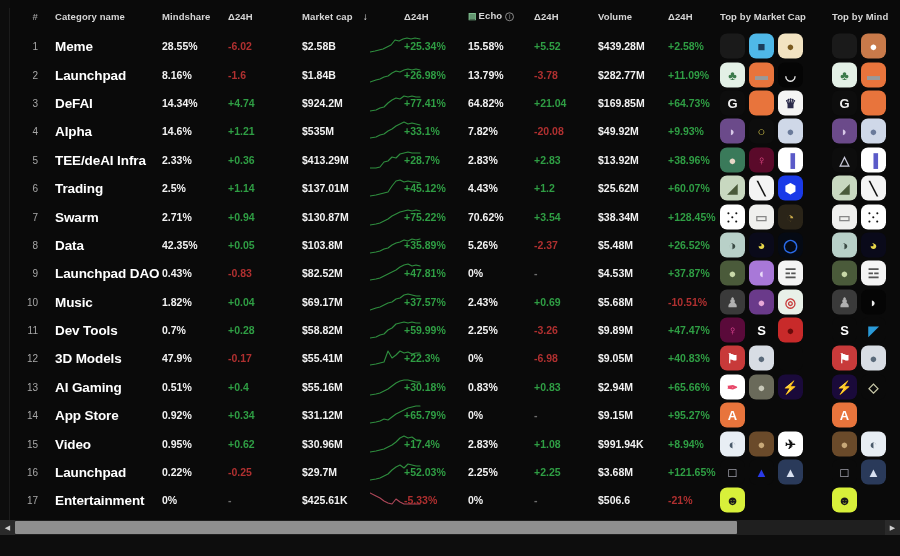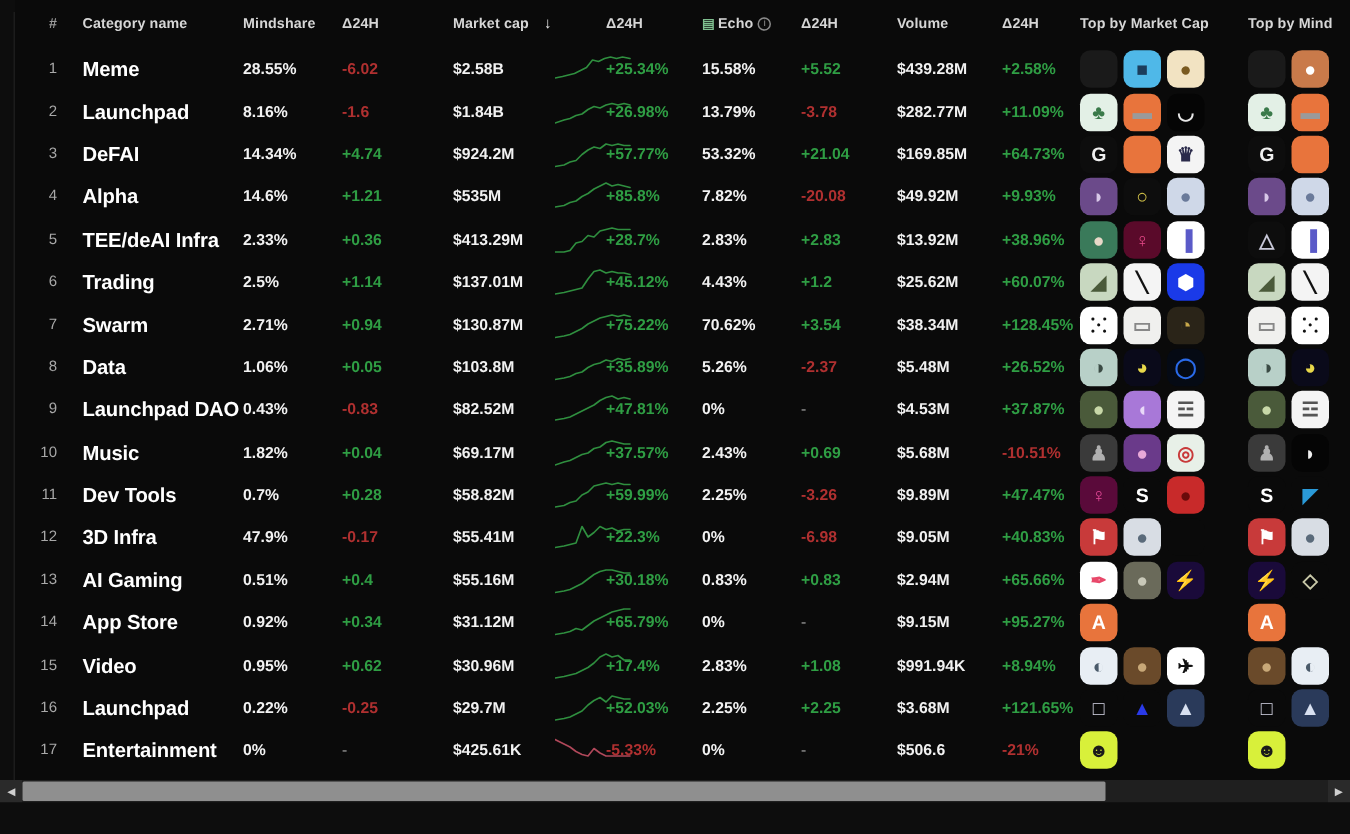--- a/index.html
+++ b/index.html
@@ -181,22 +181,22 @@
           <div class="c col-rank rank">3</div>
           <div class="c col-name name">DeFAI</div>
           <div class="c col-mind val">14.34%</div>
           <div class="c col-mind24 pct up">+4.74</div>
           <div class="c col-mcap val">$924.2M</div>
           <div class="c col-spark">
             <svg class="spark" width="52" height="24" viewBox="0 0 52 24">
               <path d="M0,20 L6,19 L10,17 L14,16 L18,12 L22,9 L26,7 L30,8 L34,5 L38,6 L42,5 L46,6 L50,6" fill="none" stroke="#2f8f3f" stroke-width="1.1" stroke-linejoin="round" stroke-linecap="round"></path>
             </svg>
           </div>
-          <div class="c col-mcap24 pct up">+57.77%</div>
-          <div class="c col-echo val">53.32%</div>
+          <div class="c col-mcap24 pct up">+77.41%</div>
+          <div class="c col-echo val">64.82%</div>
           <div class="c col-echo24 pct up">+21.04</div>
           <div class="c col-vol val">$169.85M</div>
           <div class="c col-vol24 pct up">+64.73%</div>
           <div class="c col-topmcap">
             <div class="icons">
               <div class="ic" style="background:#0d0d0d;color:#f0f0f0">G</div>
               <div class="ic ghost" style="background:#e8743c;color:#fff"></div>
               <div class="ic" style="background:#f4f4f4;color:#2a2a4a">♛</div>
             </div>
           </div>
@@ -211,21 +211,21 @@
           <div class="c col-rank rank">4</div>
           <div class="c col-name name">Alpha</div>
           <div class="c col-mind val">14.6%</div>
           <div class="c col-mind24 pct up">+1.21</div>
           <div class="c col-mcap val">$535M</div>
           <div class="c col-spark">
             <svg class="spark" width="52" height="24" viewBox="0 0 52 24">
               <path d="M0,19 L6,18 L10,16 L14,15 L18,12 L22,10 L26,7 L30,5 L34,3 L38,5 L42,4 L46,5 L50,6" fill="none" stroke="#2f8f3f" stroke-width="1.1" stroke-linejoin="round" stroke-linecap="round"></path>
             </svg>
           </div>
-          <div class="c col-mcap24 pct up">+85.8%</div>
+          <div class="c col-mcap24 pct up">+33.1%</div>
           <div class="c col-echo val">7.82%</div>
           <div class="c col-echo24 pct down">-20.08</div>
           <div class="c col-vol val">$49.92M</div>
           <div class="c col-vol24 pct up">+9.93%</div>
           <div class="c col-topmcap">
             <div class="icons">
               <div class="ic" style="background:#6b4a8a;color:#d8c8e8">◗</div>
               <div class="ic" style="background:#0d0d0d;color:#d8c84a">○</div>
               <div class="ic" style="background:#cfd8e8;color:#6a7a9a">●</div>
             </div>
@@ -323,21 +323,21 @@
           <div class="c col-topmind">
             <div class="icons">
               <div class="ic" style="background:#f0f0ee;color:#888">▭</div>
               <div class="ic" style="background:#ffffff;color:#111">⁙</div>
             </div>
           </div>
         </div>
         <div class="row">
           <div class="c col-rank rank">8</div>
           <div class="c col-name name">Data</div>
-          <div class="c col-mind val">1.06%</div>
+          <div class="c col-mind val">42.35%</div>
           <div class="c col-mind24 pct up">+0.05</div>
           <div class="c col-mcap val">$103.8M</div>
           <div class="c col-spark">
             <svg class="spark" width="52" height="24" viewBox="0 0 52 24">
               <path d="M0,20 L6,19 L10,18 L14,16 L18,15 L22,12 L26,10 L30,9 L34,7 L38,8 L42,6 L46,7 L50,6" fill="none" stroke="#2f8f3f" stroke-width="1.1" stroke-linejoin="round" stroke-linecap="round"></path>
             </svg>
           </div>
           <div class="c col-mcap24 pct up">+35.89%</div>
           <div class="c col-echo val">5.26%</div>
           <div class="c col-echo24 pct down">-2.37</div>
@@ -442,21 +442,21 @@
           </div>
           <div class="c col-topmind">
             <div class="icons">
               <div class="ic" style="background:#0a0a0a;color:#fff">S</div>
               <div class="ic" style="background:#0a0a0a;color:#2a9ad8">◤</div>
             </div>
           </div>
         </div>
         <div class="row">
           <div class="c col-rank rank">12</div>
-          <div class="c col-name name">3D Infra</div>
+          <div class="c col-name name">3D Models</div>
           <div class="c col-mind val">47.9%</div>
           <div class="c col-mind24 pct down">-0.17</div>
           <div class="c col-mcap val">$55.41M</div>
           <div class="c col-spark">
             <svg class="spark" width="52" height="24" viewBox="0 0 52 24">
               <path d="M0,19 L6,18 L10,17 L14,16 L18,5 L22,12 L26,9 L30,5 L34,7 L38,6 L42,8 L46,7 L50,7" fill="none" stroke="#2f8f3f" stroke-width="1.1" stroke-linejoin="round" stroke-linecap="round"></path>
             </svg>
           </div>
           <div class="c col-mcap24 pct up">+22.3%</div>
           <div class="c col-echo val">0%</div>

